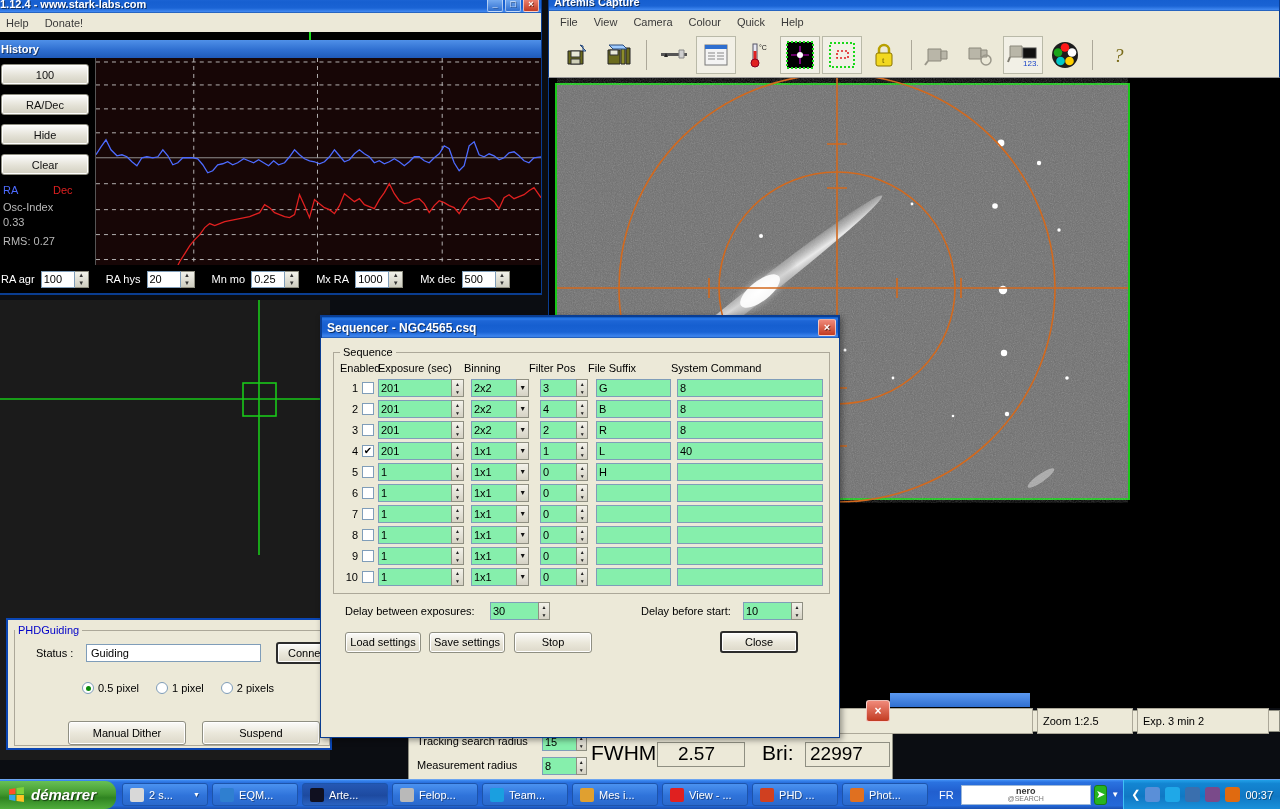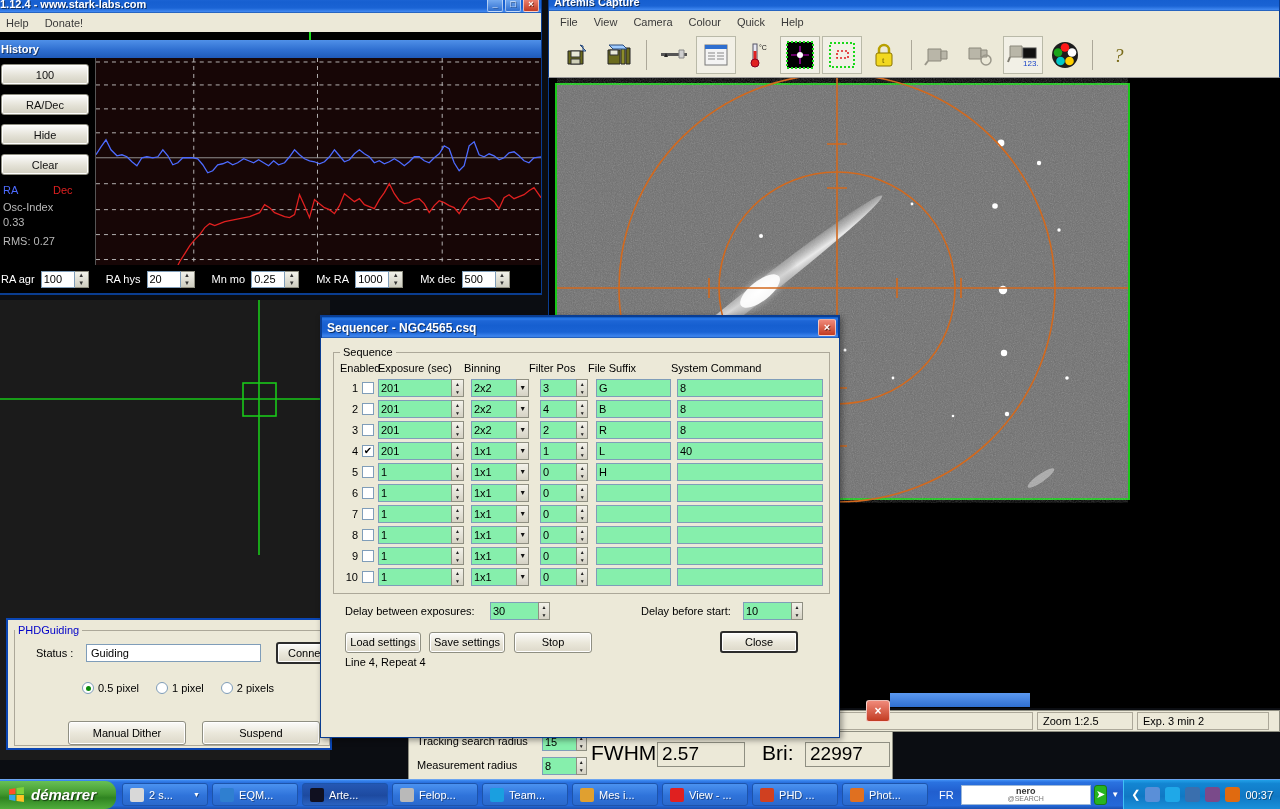--- a/index.html
+++ b/index.html
@@ -125,21 +125,21 @@
               border:1px solid transparent; }
   .art-icon.framed { border:1px solid #b9b9a8; background:#f2f0e6; }
   .art-sep { width:1px; height:30px; background:#aca899; margin:0 5px; }
   .art-canvas { width:732px; height:630px; background:#000; position:relative;
                 border-left:1px solid #0a3d91; border-right:1px solid #0a3d91; }
   .art-status {
     position:absolute; left:548px; top:710px; width:732px; height:22px;
     background:#ece9d8; display:flex; align-items:center; font-size:11px;
     border:1px solid #8f8f82; z-index:4;
   }
-  .art-status .cell { height:18px; margin:0 2px; border:1px solid #aca899;
+  .art-status .cell { height:26px; margin:0 2px; border:1px solid #aca899;
                       display:flex; align-items:center; padding:0 5px; background:#ece9d8; }
 
   
   #sequencer {
     left:320px; top:315px; width:520px; height:423px;
     background:#ece9d8; border:1px solid #0a3d91; z-index:10;
     box-shadow:2px 2px 6px rgba(0,0,0,.4);
   }
   #sequencer .titlebar { width:518px; height:22px; font-size:12px; }
   .seq-body { padding:8px 9px 6px 12px; }
@@ -433,21 +433,21 @@
   <div style="position:absolute; left:8px; top:30px; width:125px; font-size:11px;">Measurement radius</div>
   <div class="spinbox" style="position:absolute; left:133px; top:28px; width:45px;">
     <input class="inp" value="8" style="">
     <div class="updown">
         <i>▲</i>
         <i>▼</i>
       </div>
   </div>
   <div style="position:absolute; left:182px; top:12px; font-size:21px;">FWHM:</div>
   <div style="position:absolute; left:248px; top:13px; width:88px; height:25px; background:#ece9d8;
-              border:1px solid #8f8f82; font-size:19px; padding-left:4px;">2.57</div>
+              border:1px solid #8f8f82; font-size:19px; padding-left:20px;">2.57</div>
   <div style="position:absolute; left:353px; top:12px; font-size:21px;">Bri:</div>
   <div style="position:absolute; left:396px; top:13px; width:85px; height:25px; background:#ece9d8;
               border:1px solid #8f8f82; font-size:19px; padding-left:4px;">22997</div>
 </div>
 
 <div id="guidepanel">
   <fieldset class="grp" style="left:4px; top:4px; width:316px; height:122px; padding:0;">
     <legend>PHDGuiding</legend>
   </fieldset>
 
@@ -882,21 +882,20 @@
             </span>
         </span>
       </div>
 
       <div style="display:flex; align-items:center;">
         <span class="btn" style="width:76px; height:21px;">Load settings</span>
         <span class="btn" style="width:76px; height:21px; margin-left:8px;">Save settings</span>
         <span class="btn" style="width:78px; height:21px; margin-left:9px;">Stop</span>
         <span class="btn" style="width:78px; height:22px; margin-left:128px; border:2px solid #2c2c2c;">Close</span>
       </div>
-      <div style="margin-top:3px;">Line 4, Repeat 4</div>
     </div>
   </div>
 </div>
 
 <div id="taskbar">
   <div class="startbtn">
     <svg width="17" height="17" viewBox="0 0 16 16">
       <path d="M1 3 L7 2 L7 7.5 L1 8z" fill="#ff4f2a"></path>
       <path d="M8 1.8 L15 1 L15 7.5 L8 7.5z" fill="#7fd23a"></path>
       <path d="M1 8.5 L7 8.5 L7 14 L1 13z" fill="#33a8e8"></path>

